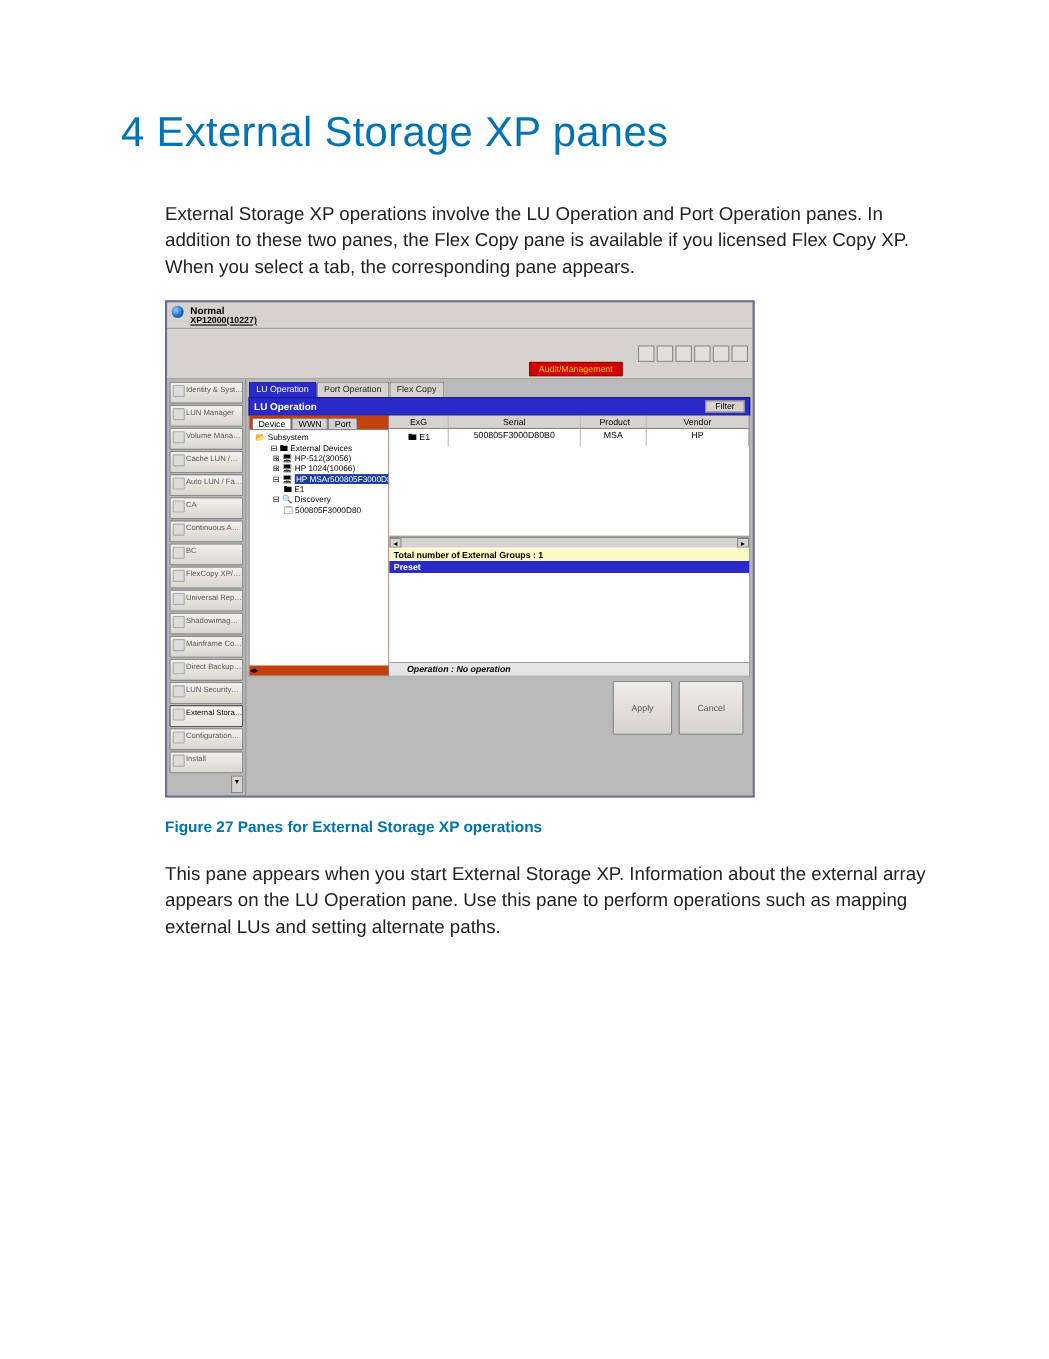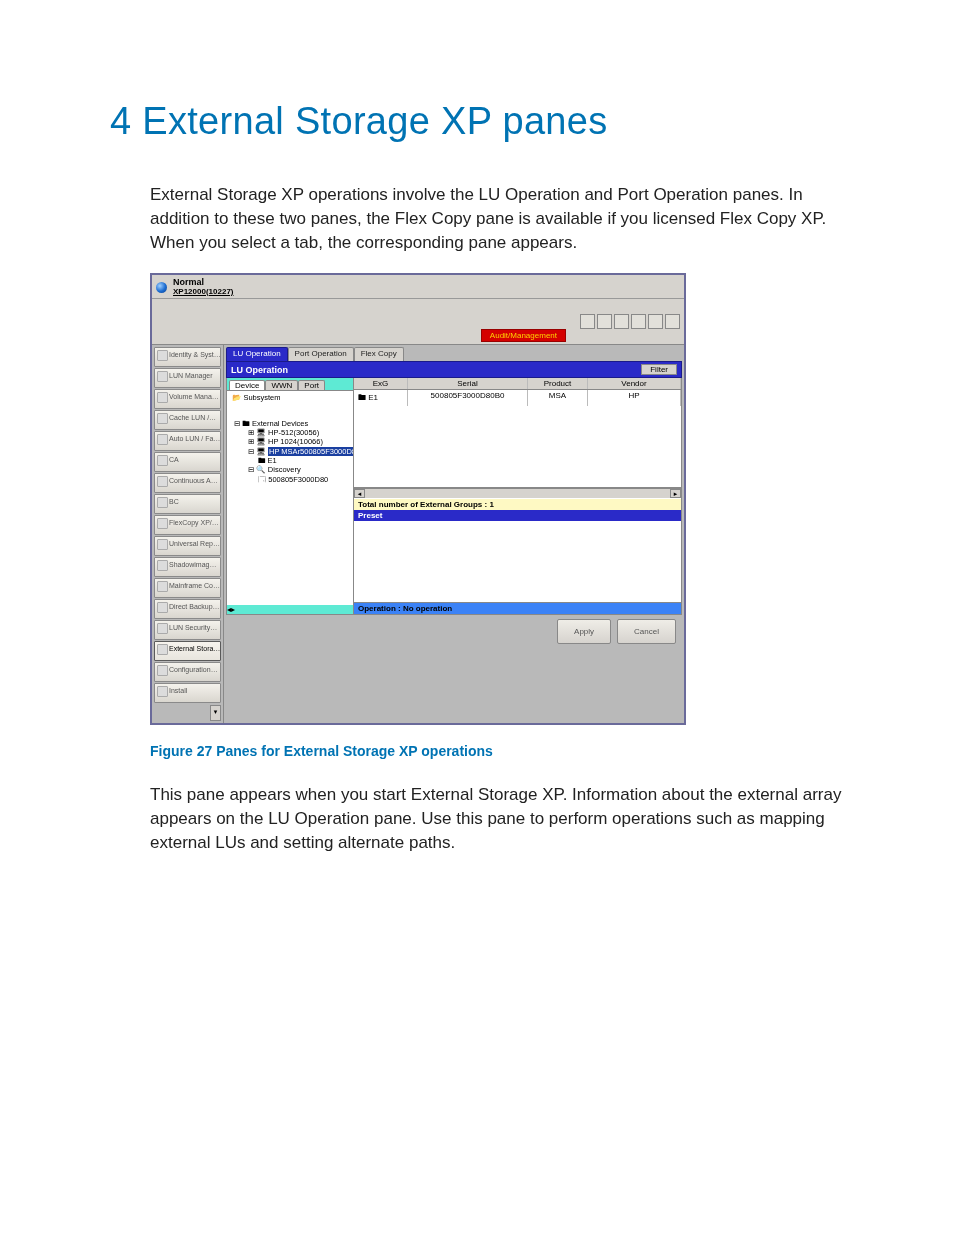--- a/index.html
+++ b/index.html
@@ -61,21 +61,21 @@
     font-family: Tahoma, Arial, sans-serif;
     font-size: 8px;
     color: #000;
     margin: 2px 0 8px 40px;
     box-sizing: border-box;
   }
   .win-header {
     background: #d6d3ce;
     padding: 3px 4px 2px 4px;
     display: flex;
-    align-items: center;
+    align-items: flex-start;
     gap: 6px;
     border-bottom: 1px solid #999;
   }
   .win-header .orb {
     width: 11px; height: 11px;
     background: radial-gradient(circle at 35% 35%, #9fd0ff 0%, #1b6bd0 55%, #0b3e8a 100%);
     border-radius: 50%;
     flex: 0 0 auto;
   }
   .win-header .titleblk { line-height: 1.05; }
@@ -196,21 +196,21 @@
   .pane-body {
     display: flex;
     border: 1px solid #888;
     border-top: none;
     background: #d6d3ce;
     height: 236px;
   }
   .treecol {
     width: 126px;
     border-right: 1px solid #888;
-    background: #5eead4;
+    background: #c2410c;
     display: flex;
     flex-direction: column;
   }
   .tree-tabs {
     display: flex;
     padding: 2px 2px 0 2px;
     gap: 0;
   }
   .ttab {
     font-size: 8px;
@@ -224,34 +224,34 @@
   .tree {
     flex: 1;
     background: #fff;
     border-top: 1px solid #888;
     font-size: 7.5px;
     padding: 2px 1px;
     overflow: hidden;
     line-height: 1.25;
   }
   .tree .node { white-space: nowrap; padding-left: 4px; }
-  .tree .ind1 { padding-left: 6px; margin-top: 16px; }
+  .tree .ind1 { padding-left: 18px; }
   .tree .ind2 { padding-left: 20px; }
   .tree .ind3 { padding-left: 30px; }
   .tree .hl { background: #1a3fa0; color: #fff; padding: 0 1px; display: inline-block; }
 
   .detailcol { flex: 1; background: #fff; display: flex; flex-direction: column; }
   .tbl-hdr {
     display: flex;
     background: #d6d3ce;
     border-bottom: 1px solid #888;
     font-size: 8px;
   }
   .tbl-hdr div, .tbl-row div {
-    padding: 1px 4px;
+    padding: 1px 17px;
     border-right: 1px solid #bbb;
     box-sizing: border-box;
     overflow: hidden;
     white-space: nowrap;
   }
   .c-exg{ width:54px; text-align:center;}
   .c-ser{ width:120px; text-align:center;}
   .c-prd{ width:60px; text-align:center;}
   .c-vnd{ flex:1; text-align:center;}
   .tbl-row {
@@ -287,33 +287,34 @@
     padding: 1px 4px;
   }
   .preset-body {
     flex: 1;
     background: #fff;
     border-bottom: 1px solid #888;
   }
   .opbar {
     font-size: 8px;
     font-weight: bold;
-    padding: 1px 4px;
-    background: #3b82f6;
+    padding: 1px 16px;
+    background: #e5e5e5;
+    font-style: italic;
   }
   .btn-row {
     display: flex;
     justify-content: flex-end;
     gap: 6px;
     padding: 4px 6px 6px 0;
     background: #b9b9b9;
   }
   .winbtn {
     font-size: 8px;
-    padding: 7px 16px;
+    padding: 19px 16px;
     background: linear-gradient(#efede7,#d6d3ce);
     border: 1px solid #888;
     color: #555;
     border-radius: 2px;
   }
 </style>
 </head>
 <body>
 
 <div class="page">

